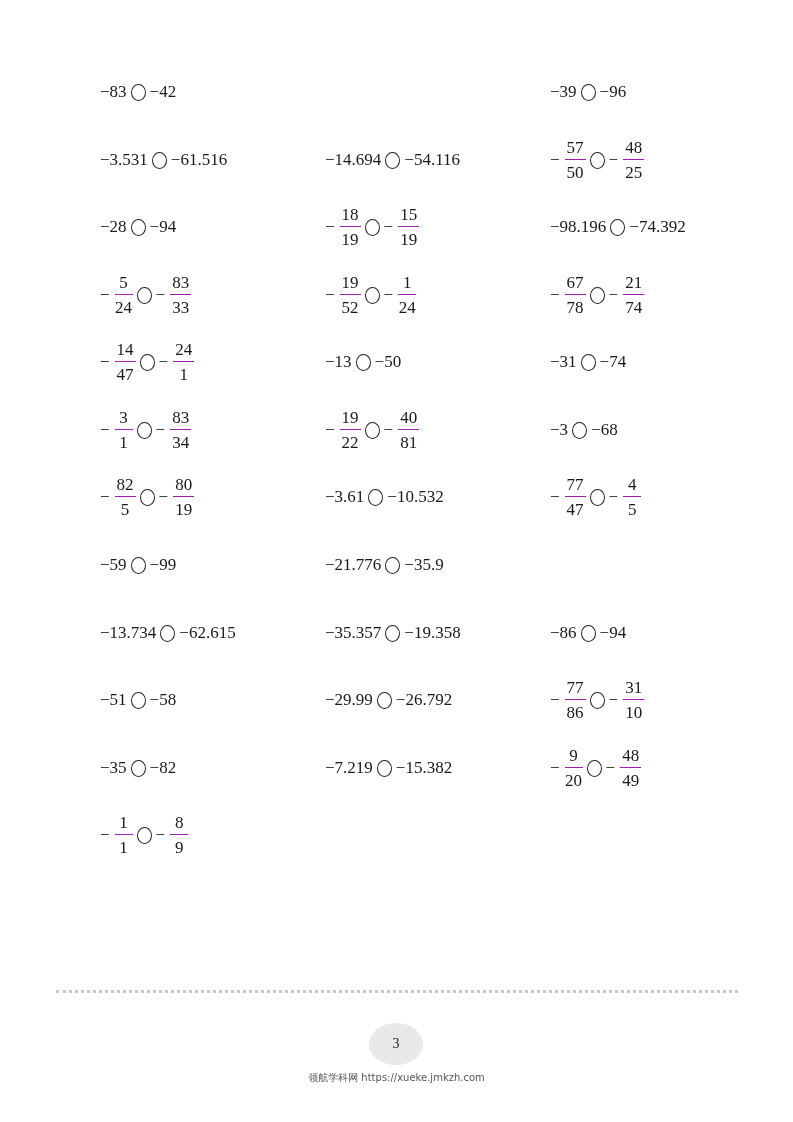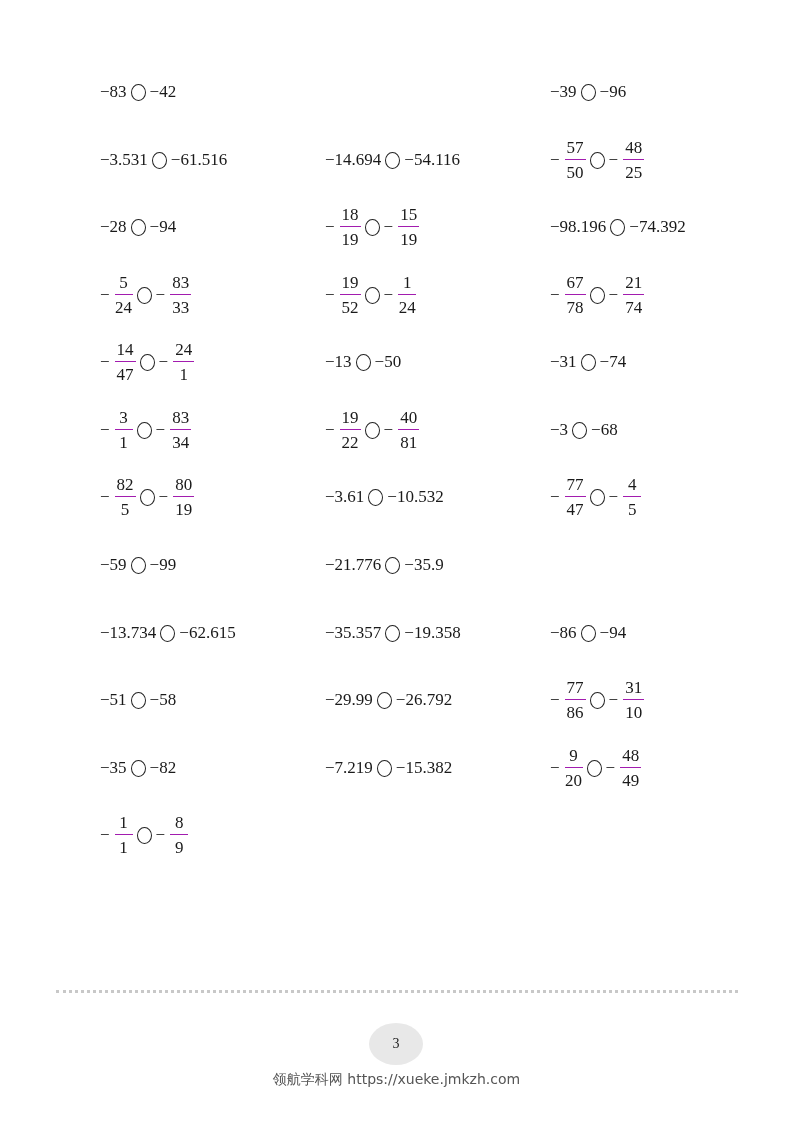--- a/index.html
+++ b/index.html
@@ -10,21 +10,21 @@
   .c0 { left: 0; } .c1 { left: 225px; } .c2 { left: 450px; }
   .num { display: inline-block; }
   .circle { display: inline-block; width: 15px; height: 17px; border: 1px solid #222; border-radius: 50%; margin: 0 4px; box-sizing: border-box; position: relative; top: 0px; }
   .frac-wrap { display: inline-flex; align-items: center; }
   .neg { display: inline-block; margin-right: 5px; }
   .frac { display: inline-flex; flex-direction: column; align-items: center; line-height: 1; }
   .frac .n { padding: 0 2px 3px 2px; border-bottom: 1px solid #a21caf; min-width: 14px; text-align: center; }
   .frac .d { padding-top: 4px; text-align: center; }
   .divider { position: absolute; left: 56px; top: 990px; width: 682px; height: 0; border-top: 3px dotted #c8c8c8; }
   .page-badge { position: absolute; left: 369px; top: 1023px; width: 54px; height: 42px; border-radius: 50%; background: #e8e8e8; display: flex; align-items: center; justify-content: center; font-size: 14px; font-family: "Liberation Serif", serif; }
-  .footer { position: absolute; left: 0; width: 793px; top: 1071px; text-align: center; font-family: "DejaVu Sans", "Liberation Sans", sans-serif; font-size: 14px; color: #555; }
+  .footer { position: absolute; left: 0; width: 793px; top: 1071px; text-align: center; font-family: "DejaVu Sans", "Liberation Sans", sans-serif; font-size: 10px; color: #555; }
 </style>
 </head>
 <body>
 
 <div class="grid" id="grid">
     <div class="row" style="top: 0px;">
       <div class="cell c0">
         <span class="num">−83</span>
         <span class="circle"></span>
         <span class="num">−42</span>

